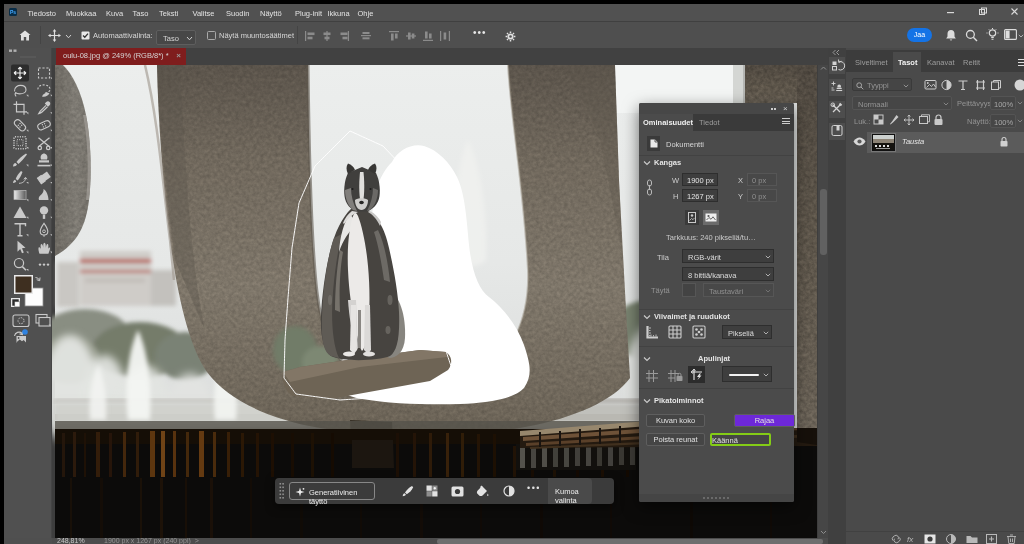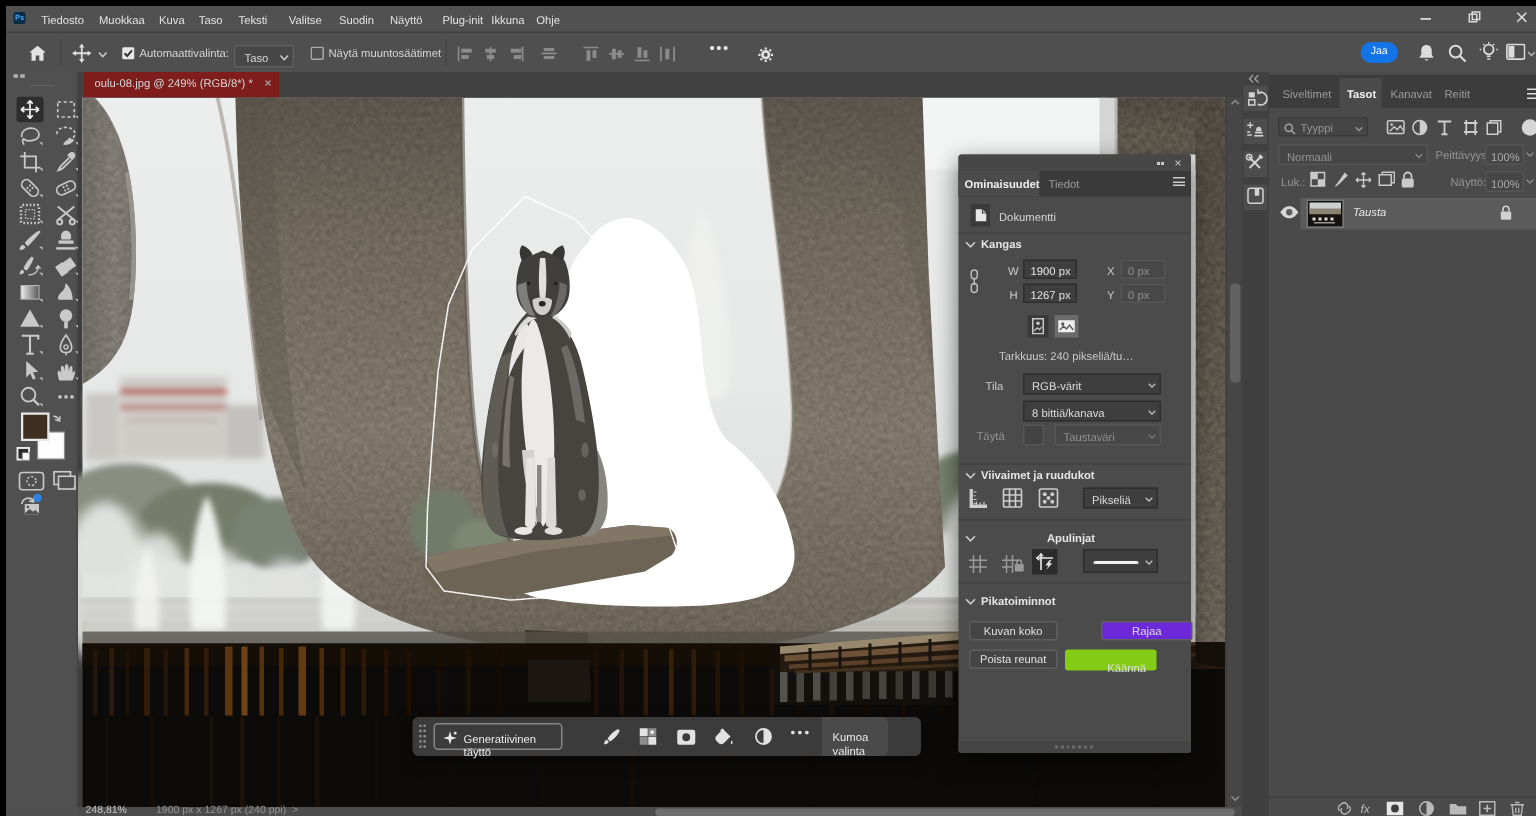--- a/index.html
+++ b/index.html
@@ -936,21 +936,21 @@
   </div>
   <div class="abs" style="left:0;top:285px;width:155px;height:1px;background:#424242;"></div>
 
   <svg class="ib" style="left:4px;top:295px" width="8" height="6" viewBox="0 0 8 6">
       <path d="M1 1.5 L4 4.5 L7 1.5" stroke="#ccc" stroke-width="1.1" fill="none"></path>
     </svg>
   <div class="abs" style="left:15px;top:293px;color:#e5e5e5;font-weight:bold;">Pikatoiminnot</div>
   <div class="abs" style="left:7px;top:311px;width:59px;height:13px;background:#454545;border:1px solid #5e5e5e;border-radius:2px;color:#e0e0e0;text-align:center;line-height:12px;">Kuvan koko</div>
   <div class="abs" style="left:71px;top:311px;width:61px;height:13px;background:#6d28d9;border:1px solid #5e5e5e;border-radius:2px;color:#e0e0e0;text-align:center;line-height:12px;margin-left:24px;">Rajaa</div>
   <div class="abs" style="left:7px;top:330px;width:59px;height:13px;background:#454545;border:1px solid #5e5e5e;border-radius:2px;color:#e0e0e0;text-align:center;line-height:12px;">Poista reunat</div>
-  <div class="abs" style="left:71px;top:330px;width:61px;height:13px;background:#454545;border:7px solid #84cc16;border-radius:2px;color:#e0e0e0;text-align:right;line-height:12px;">Käännä</div>
+  <div class="abs" style="left:71px;top:330px;width:61px;height:13px;background:#454545;border:2px solid #84cc16;border-radius:2px;color:#e0e0e0;text-align:left;line-height:12px;">Käännä</div>
 
   <div class="abs" style="left:0;top:391px;width:155px;height:8px;background:#454545;border-radius:0 0 2px 2px;"></div>
   <div class="abs" style="left:64px;top:394px;width:26px;height:2px;background:repeating-linear-gradient(90deg,#6a6a6a 0 2px,transparent 2px 4px);"></div>
 </div>
 
 <div id="taskbar">
   <svg class="ib" style="left:4px;top:5px" width="6" height="16" viewBox="0 0 6 16">
     <g fill="#8f8f8f">
         <rect x="0.5" y="0" width="1.6" height="1.6"></rect>
         <rect x="3.3" y="0" width="1.6" height="1.6"></rect>

